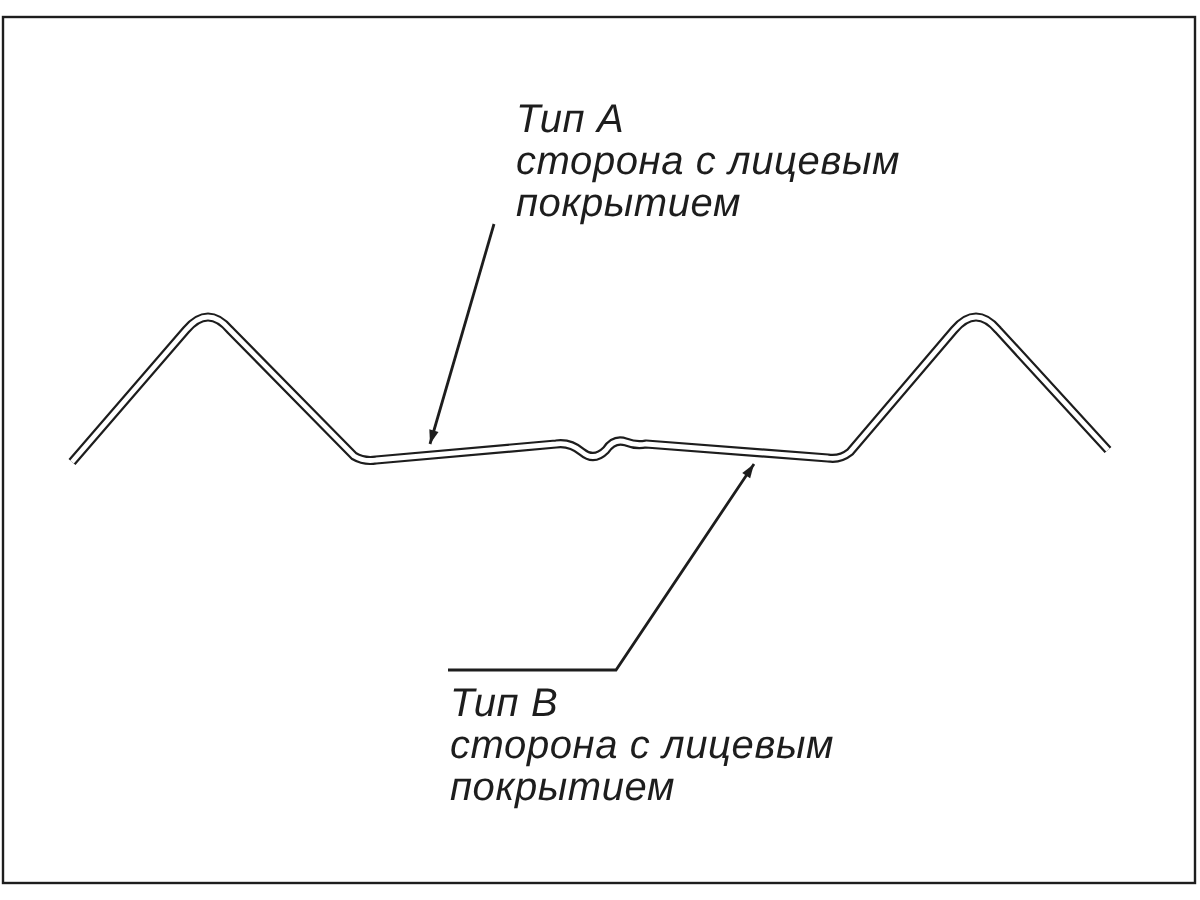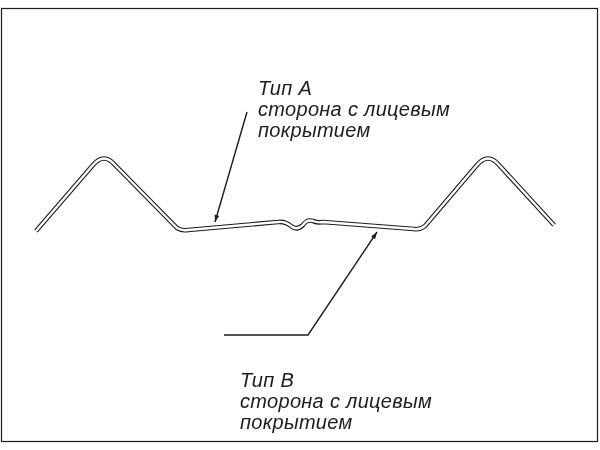--- a/index.html
+++ b/index.html
@@ -46,24 +46,23 @@
     stroke-linejoin: miter;
   }
   .label {
     position: absolute;
     color: #1d1d1d;
     font-style: italic;
     font-size: 20px;
     line-height: 21px;
     letter-spacing: 0.3px;
     white-space: nowrap;
-    margin-top: 28px;
   }
   #label-a { left: 258px; top: 50px; }
-  #label-b { left: 240px; top: 342px; }
+  #label-b { left: 225px; top: 342px; }
   .label-title { margin-bottom: 0px; }
 </style>
 </head>
 <body>
 
 <div class="canvas">
 
   <svg width="600" height="450" viewBox="0 0 600 450">
     <defs>
       <marker id="arrow" viewBox="0 0 10 10" refX="10" refY="5" markerUnits="userSpaceOnUse" markerWidth="16" markerHeight="7" orient="auto">

